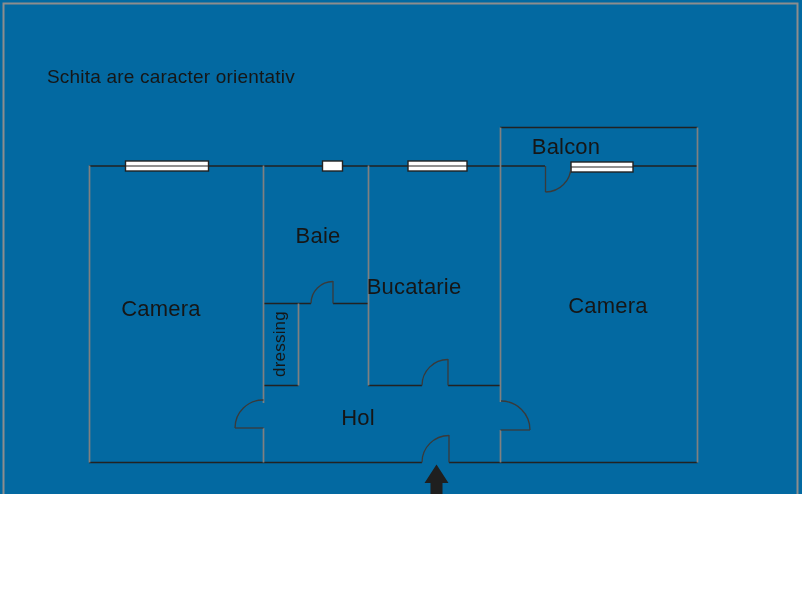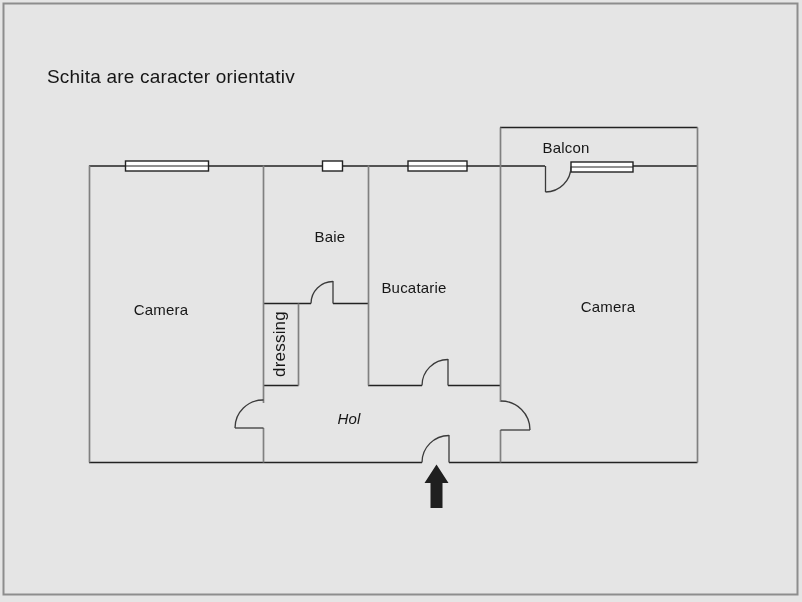--- a/index.html
+++ b/index.html
@@ -1,42 +1,42 @@
 <!DOCTYPE html>
 <html><head>
 <meta charset="utf-8">
 <style>
   html,body{margin:0;padding:0;background:#ffffff;}
   .canvas{
     position:relative;
-    width:802px;height:602px;
-    background:#e5e5e5;
+    width:802px;height:494px;
+    background:#0369a1;
     font-family:"Liberation Sans", sans-serif;
     overflow:hidden;
   }
   .frame-svg{position:absolute;left:0;top:0;}
   .lbl{
     position:absolute;
     color:#161616;
-    font-size:15px;
+    font-size:22px;
     white-space:nowrap;
     transform:translate(-50%,-50%);
     letter-spacing:0.2px;
   }
   .lbl.title{
     transform:none;
     left:47px;top:66px;
     font-size:19px;
   }
   .lbl.camera-left{left:161px;top:309px;}
-  .lbl.baie{left:330px;top:236px;}
+  .lbl.baie{left:318px;top:236px;}
   .lbl.bucatarie{left:414px;top:287px;}
   .lbl.camera-right{left:608px;top:306px;}
   .lbl.balcon{left:566px;top:147px;}
-  .lbl.hol{left:349px;top:418px;font-style:italic;}
+  .lbl.hol{left:358px;top:418px;}
   .lbl.dressing{
     left:280px;top:344px;
     font-size:17px;
     transform:translate(-50%,-50%) rotate(-90deg);
   }
 </style>
 </head>
 <body>
 
 <div class="canvas">

